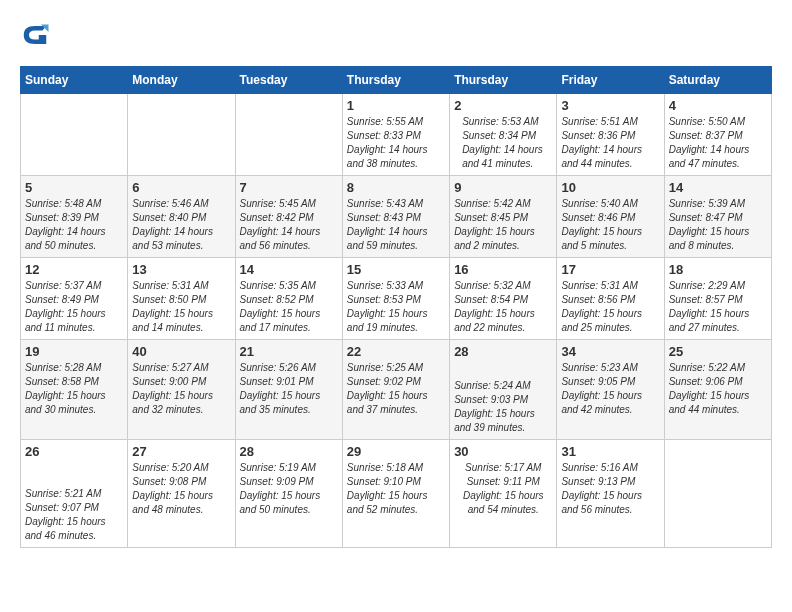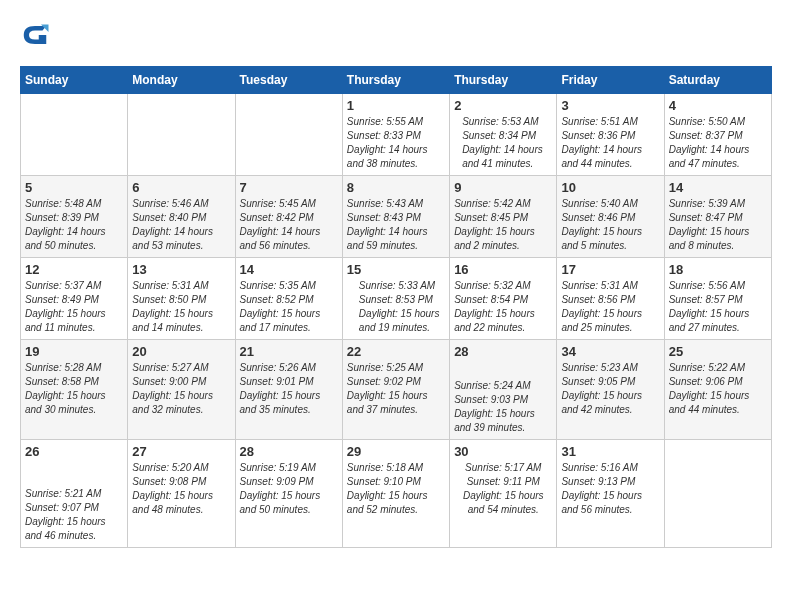--- a/index.html
+++ b/index.html
@@ -229,57 +229,57 @@
         </td>
         <td>
           <span class="day-number">14</span>
           <div class="day-info" style="white-space: pre-line;">Sunrise: 5:35 AM
 Sunset: 8:52 PM
 Daylight: 15 hours
 and 17 minutes.</div>
         </td>
         <td>
           <span class="day-number">15</span>
-          <div class="day-info" style="white-space: pre-line; margin-left: 12px;">Sunrise: 5:33 AM
+          <div class="day-info" style="white-space: pre-line;">Sunrise: 5:33 AM
 Sunset: 8:53 PM
 Daylight: 15 hours
 and 19 minutes.</div>
         </td>
         <td>
           <span class="day-number">16</span>
           <div class="day-info" style="white-space: pre-line;">Sunrise: 5:32 AM
 Sunset: 8:54 PM
 Daylight: 15 hours
 and 22 minutes.</div>
         </td>
         <td>
           <span class="day-number">17</span>
           <div class="day-info" style="white-space: pre-line;">Sunrise: 5:31 AM
 Sunset: 8:56 PM
 Daylight: 15 hours
 and 25 minutes.</div>
         </td>
         <td>
           <span class="day-number">18</span>
-          <div class="day-info" style="white-space: pre-line;">Sunrise: 5:56 AM
+          <div class="day-info" style="white-space: pre-line;">Sunrise: 2:29 AM
 Sunset: 8:57 PM
 Daylight: 15 hours
 and 27 minutes.</div>
         </td>
       </tr>
       <tr>
         <td>
           <span class="day-number">19</span>
           <div class="day-info" style="white-space: pre-line;">Sunrise: 5:28 AM
 Sunset: 8:58 PM
 Daylight: 15 hours
 and 30 minutes.</div>
         </td>
         <td>
-          <span class="day-number">20</span>
+          <span class="day-number">40</span>
           <div class="day-info" style="white-space: pre-line;">Sunrise: 5:27 AM
 Sunset: 9:00 PM
 Daylight: 15 hours
 and 32 minutes.</div>
         </td>
         <td>
           <span class="day-number">21</span>
           <div class="day-info" style="white-space: pre-line;">Sunrise: 5:26 AM
 Sunset: 9:01 PM
 Daylight: 15 hours

